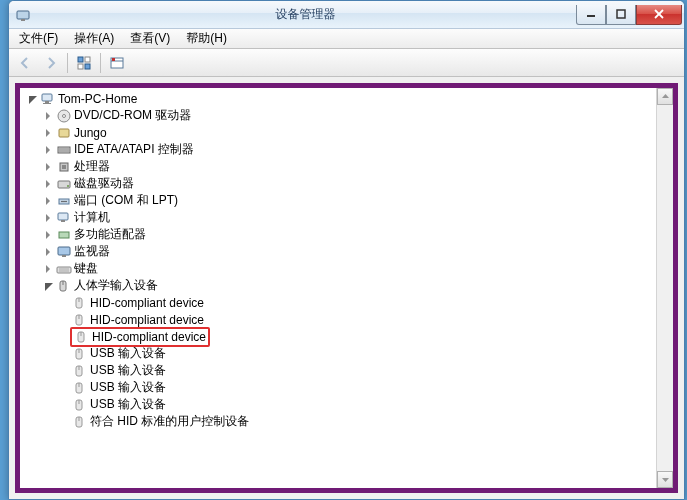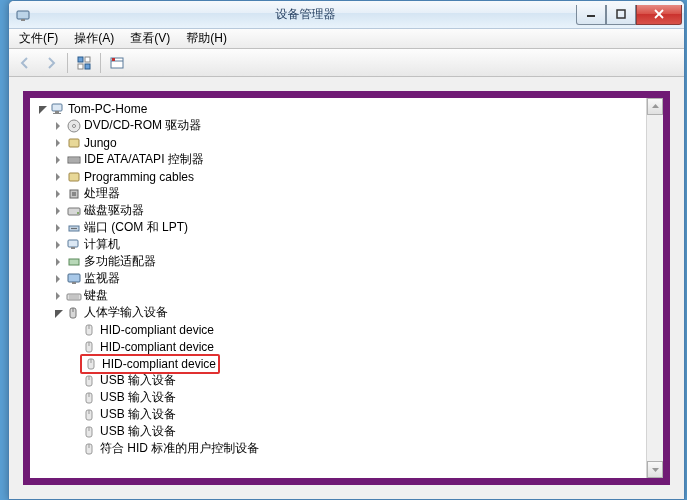--- a/index.html
+++ b/index.html
@@ -12,21 +12,21 @@
 .win-btn { width: 30px; height: 20px; border: 1px solid #7a8a9a; border-top: none; background: linear-gradient(to bottom, #f3f7fb, #d9e6f2); display: flex; align-items: center; justify-content: center; }
 .win-btn.min { border-radius: 0 0 0 3px; }
 .win-btn.close { width: 46px; border-radius: 0 0 3px 0; background: linear-gradient(to bottom, #e68a82 0%, #d9534a 45%, #c9302c 46%, #d9534a 100%); border-color: #8b3a36; }
 .win-btn.close svg { stroke: #fff; }
 .menubar { height: 20px; background: linear-gradient(to bottom, #fcfcfc, #ececec); border-bottom: 1px solid #c0c0c0; display: flex; align-items: center; padding: 0 4px; gap: 4px; }
 .menubar .menu-item { padding: 2px 6px; color: #000; cursor: default; }
 .toolbar { height: 28px; background: linear-gradient(to bottom, #fdfdfd, #e8e8e8); border-bottom: 1px solid #c0c0c0; display: flex; align-items: center; padding: 0 4px; gap: 2px; }
 .tool-btn { width: 24px; height: 24px; display: flex; align-items: center; justify-content: center; border: 1px solid transparent; }
 .tool-btn.disabled { opacity: 0.4; }
 .tool-sep { width: 1px; height: 20px; background: #c0c0c0; margin: 0 2px; }
-.content { flex: 1; background: #fff; border: 7px solid #701a75; margin: 14px; position: relative; overflow: hidden; }
+.content { flex: 1; background: #fff; border: 5px solid #701a75; margin: 6px; position: relative; overflow: hidden; }
 .tree { padding: 2px 0; height: 100%; overflow-y: auto; }
 .tree-row { display: flex; align-items: center; height: 17px; padding-left: 4px; white-space: nowrap; cursor: default; }
 .expander { width: 16px; height: 16px; display: inline-flex; align-items: center; justify-content: center; flex-shrink: 0; }
 .expander.open::before { content: ""; border: 4px solid transparent; border-left-color: #595959; border-top-color: #595959; transform: rotate(0deg) translate(1px,1px); width:0; height:0; }
 .expander.closed::before { content: ""; border: 4px solid transparent; border-left-color: #888; transform: translateX(2px); width:0; height:0; }
 .node-icon { width: 16px; height: 16px; display: inline-flex; align-items: center; justify-content: center; margin-right: 2px; flex-shrink: 0; }
 .node-label { color: #000; }
 .indent { display: inline-block; flex-shrink: 0; }
 .highlight-box { border: 2px solid #e03030; border-radius: 2px; padding: 0 2px; margin-left: -2px; }
 .scrollbar { position: absolute; right: 0; top: 0; bottom: 0; width: 17px; background: #f0f0f0; border-left: 1px solid #d4d4d4; }
@@ -150,30 +150,20 @@
               <line x1="3" y1="9" x2="13" y2="9" stroke="#888"></line>
             </svg>
           </span>
           <span class="node-label">IDE ATA/ATAPI 控制器</span>
         </div>
         <div class="tree-row">
           <span class="indent" style="width:16px"></span>
           <span class="expander closed"></span>
           <span class="node-icon">
             <svg width="16" height="16">
-              <rect x="3" y="4" width="10" height="8" rx="1" fill="#e8d898" stroke="#a08848"></rect>
-            </svg>
-          </span>
-          <span class="node-label">Programming cables</span>
-        </div>
-        <div class="tree-row">
-          <span class="indent" style="width:16px"></span>
-          <span class="expander closed"></span>
-          <span class="node-icon">
-            <svg width="16" height="16">
               <rect x="4" y="4" width="8" height="8" fill="#c8c8c8" stroke="#666"></rect>
               <rect x="6" y="6" width="4" height="4" fill="#888"></rect>
             </svg>
           </span>
           <span class="node-label">处理器</span>
         </div>
         <div class="tree-row">
           <span class="indent" style="width:16px"></span>
           <span class="expander closed"></span>
           <span class="node-icon">

